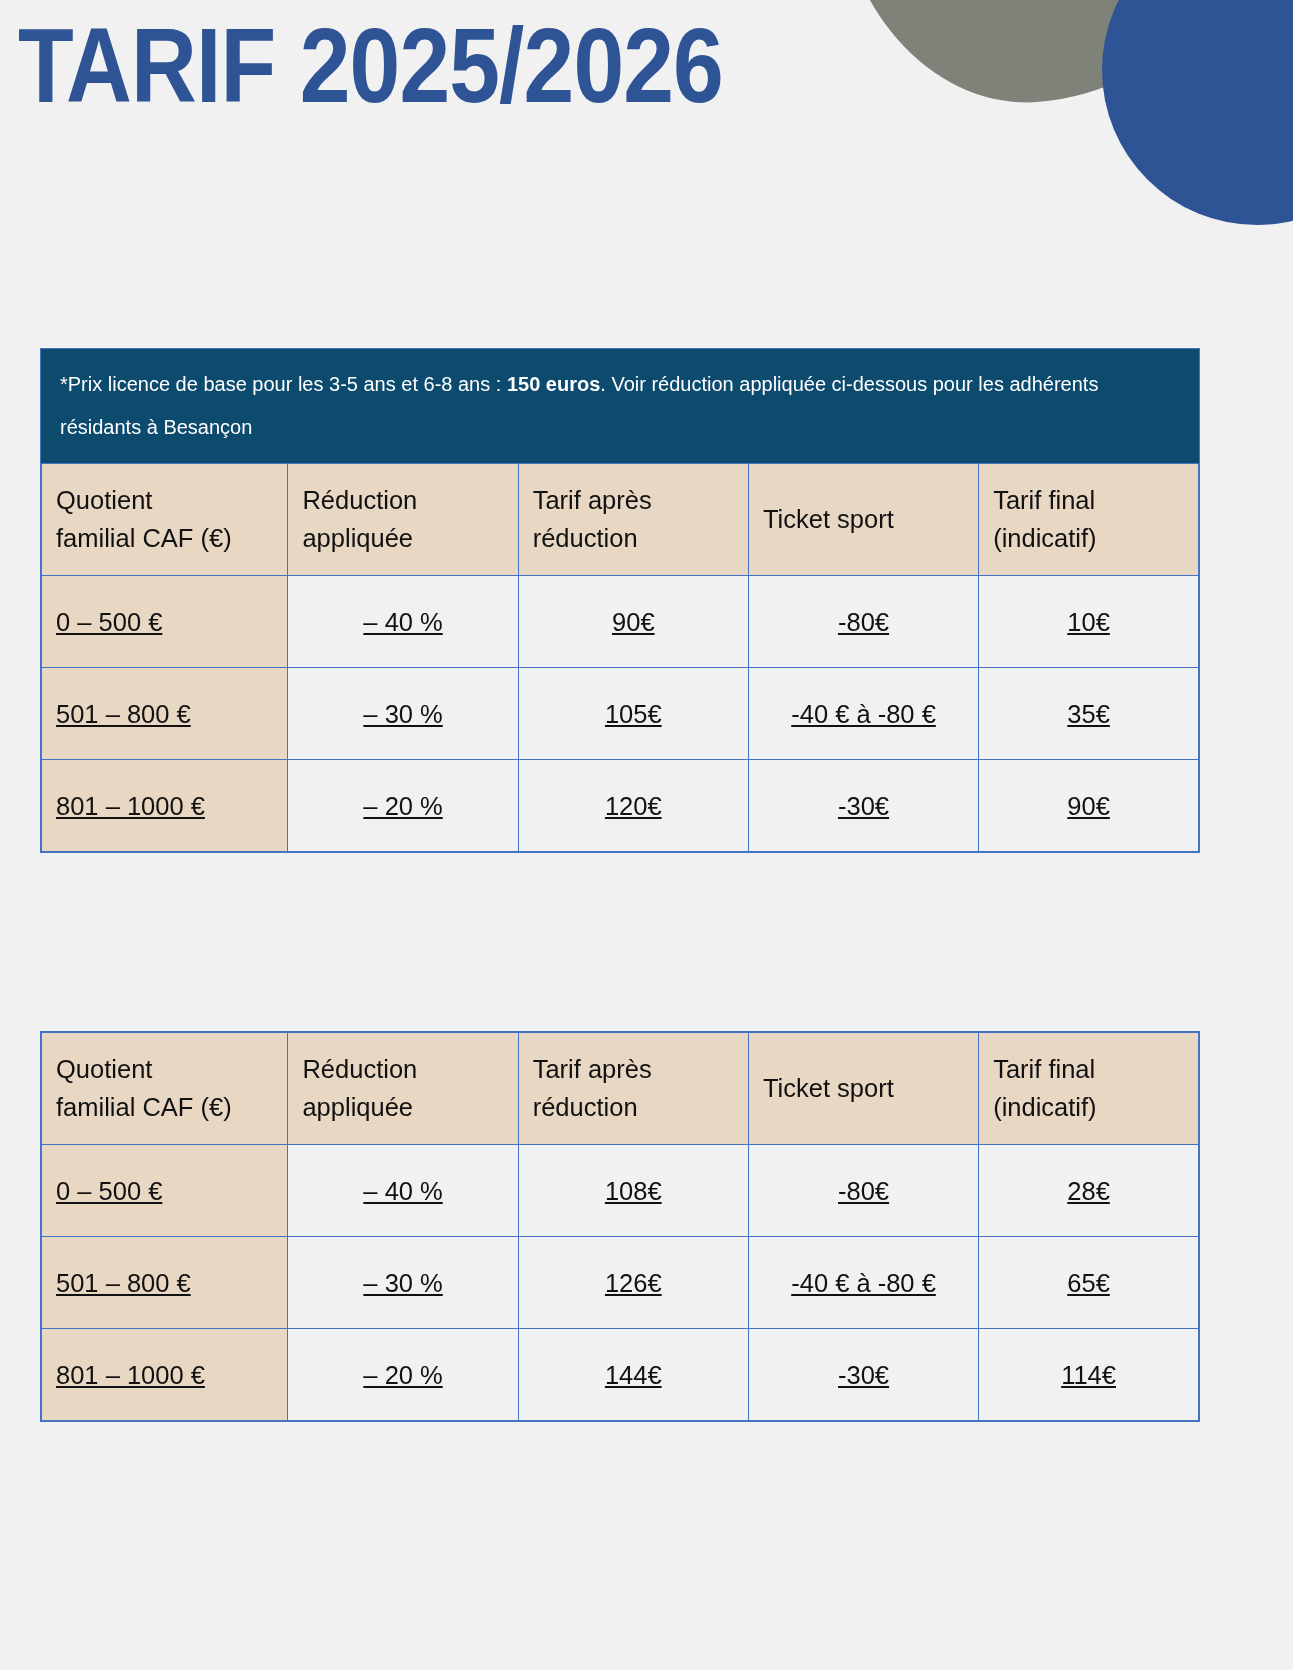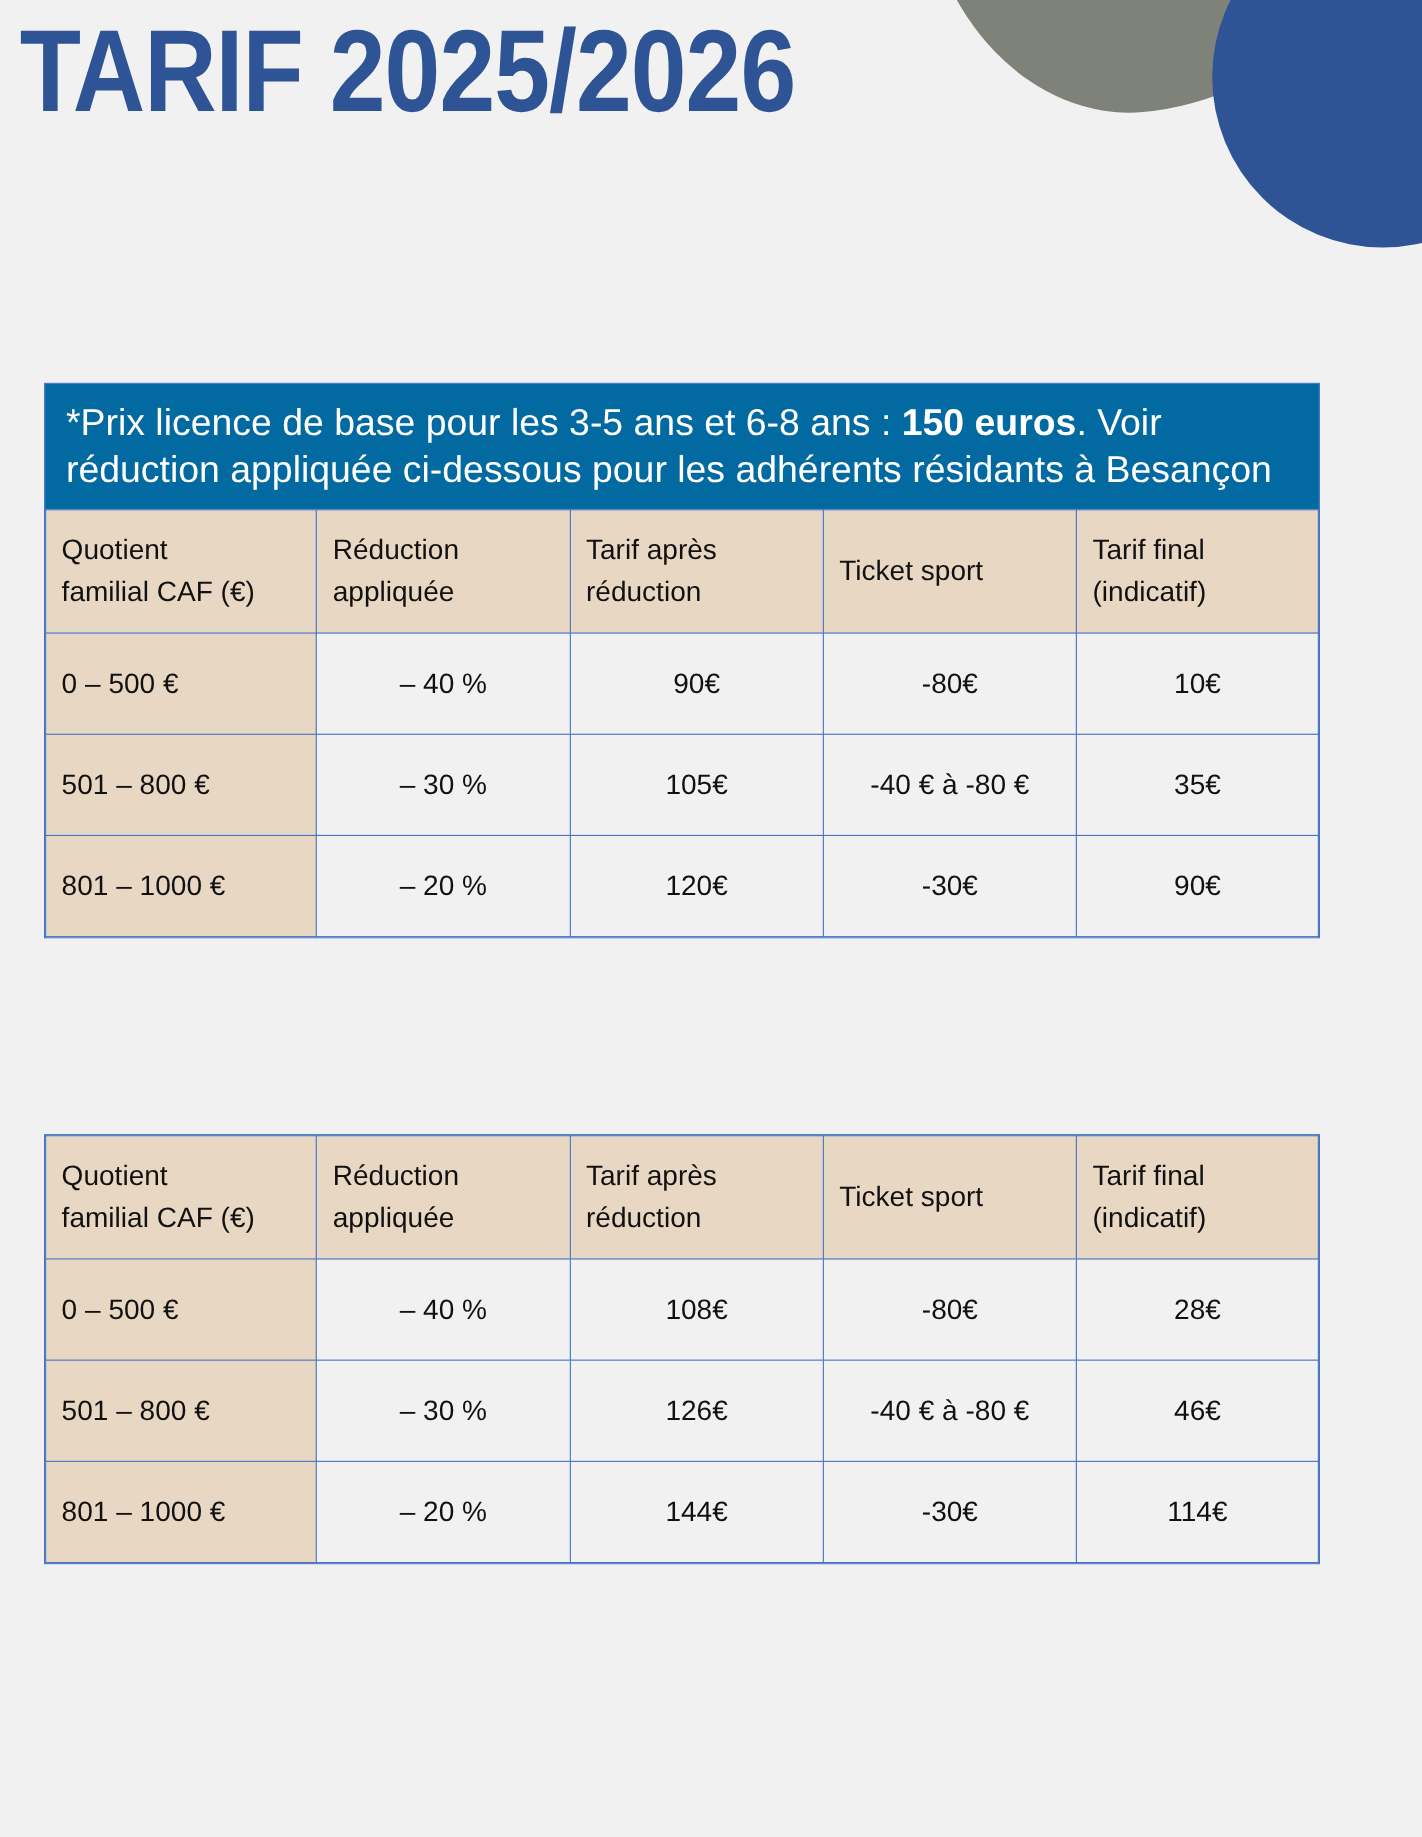--- a/index.html
+++ b/index.html
@@ -80,23 +80,23 @@
     position: absolute;
     left: 40px;
     width: 1160px;
     z-index: 3;
     border: 1px solid #4472C4;
   }
   #table-block-1 { top: 348px; }
   #table-block-2 { top: 1031px; }
 
   .table-note {
-    background: #0369a1;
+    background: #0c4a6e;
     color: #FFFFFF;
-    font-size: 34px;
+    font-size: 20px;
     line-height: 43px;
     padding: 14px 30px 14px 19px;
   }
   .table-note b { font-weight: 700; }
 
   table.tarif {
     width: 100%;
     border-collapse: collapse;
     table-layout: fixed;
     border-radius: 20px;
@@ -123,20 +123,21 @@
     padding: 14px 14px 16px 14px;
     height: 112px;
   }
   table.tarif th.mid { vertical-align: middle; }
 
   table.tarif td {
     background: #F1F1F1;
     text-align: center;
     height: 92px;
     padding: 6px 16px;
+    text-decoration: underline;
   }
   table.tarif td.qf {
     background: #E8D7C3;
     text-align: left;
     padding-left: 14px;
   }
 
   .hdr-two-line { display: block; }
 </style>
 </head>
@@ -254,21 +255,21 @@
           <td>– 40 %</td>
           <td>108€</td>
           <td>-80€</td>
           <td>28€</td>
         </tr>
         <tr>
           <td class="qf">501 – 800 €</td>
           <td>– 30 %</td>
           <td>126€</td>
           <td>-40 € à -80 €</td>
-          <td>46€</td>
+          <td>65€</td>
         </tr>
         <tr>
           <td class="qf">801 – 1000 €</td>
           <td>– 20 %</td>
           <td>144€</td>
           <td>-30€</td>
           <td>114€</td>
         </tr>
       </tbody>
     </table>

